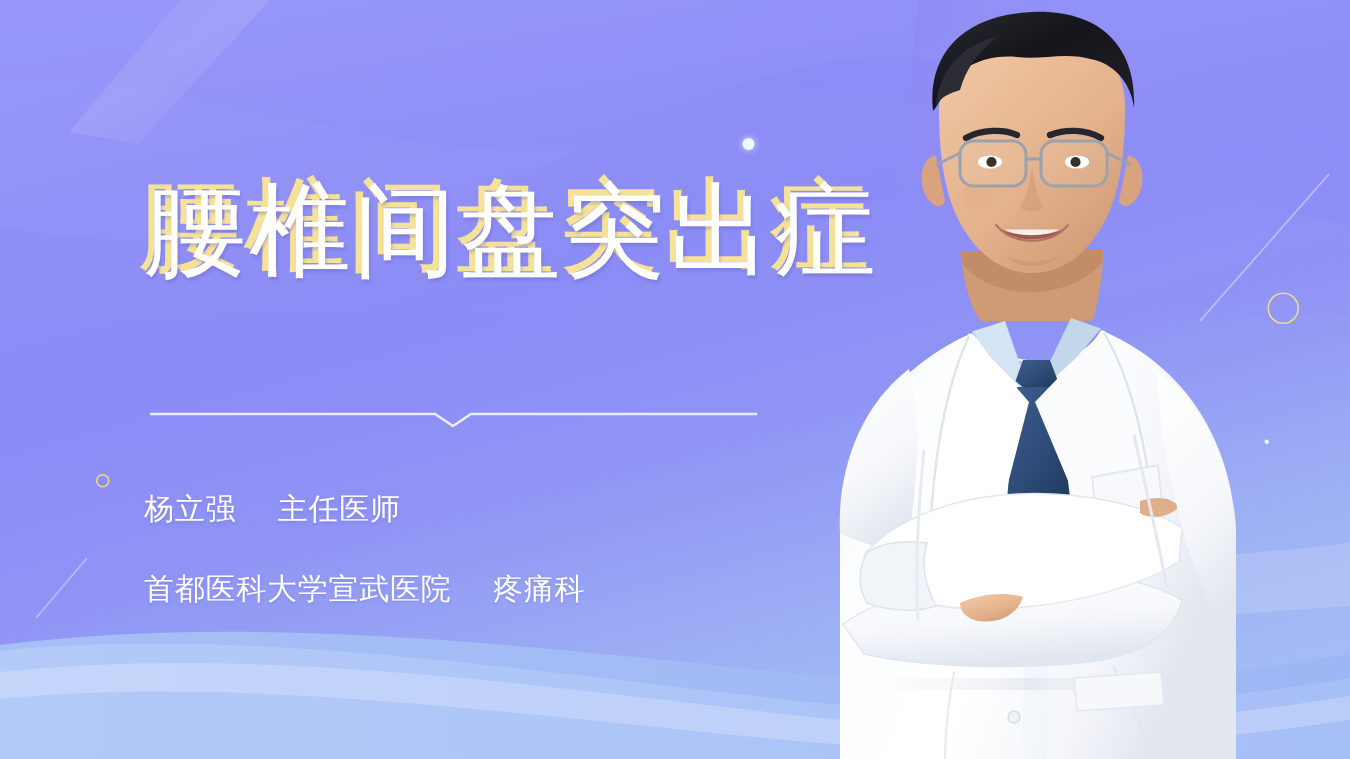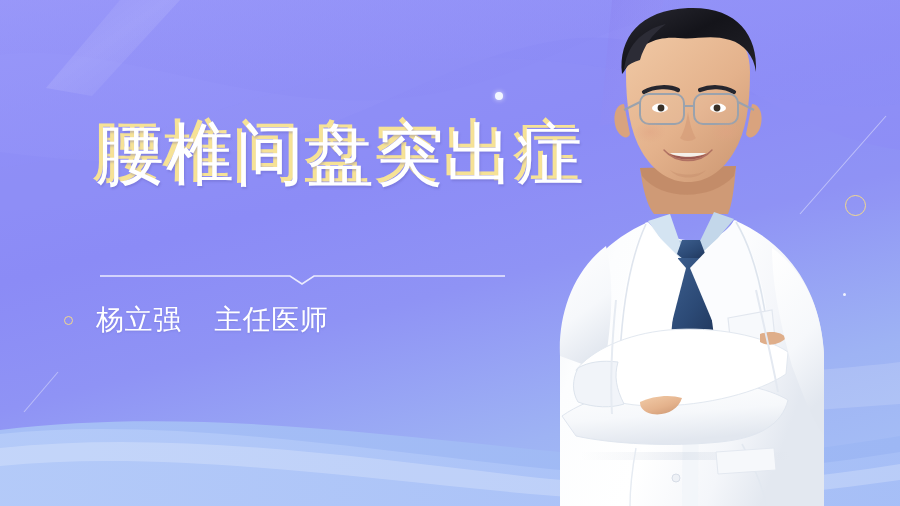--- a/index.html
+++ b/index.html
@@ -123,26 +123,27 @@
     width: 9px;
     height: 9px;
     border-radius: 50%;
     border: 1.7px solid #f3d98c;
     box-sizing: border-box;
   }
   .byline-lines {
     margin-left: 32px;
   }
   .byline-row {
-    font-size: 28px;
+    font-size: 20px;
     line-height: 33px;
     color: #ffffff;
     white-space: nowrap;
     letter-spacing: .5px;
     text-shadow: 0 1px 2px rgba(86,84,170,.25);
+    margin-top: 20px;
   }
   .byline-row .gap { display: inline-block; width: 14px; }
 
   
   .doctor {
     position: absolute;
     left: 520px;
     top: 0;
     width: 380px;
     height: 506px;
@@ -225,20 +226,25 @@
       <path d="M0,4 L190,4 L202,12 L214,4 L405,4" fill="none" stroke="#ffffff" stroke-opacity=".82" stroke-width="1.6" stroke-linejoin="miter"></path>
     </svg>
 
     <div class="byline">
       <div class="byline-bullet"></div>
       <div class="byline-lines">
         <div class="byline-row">
           <span>杨立强</span>
           <span class="gap"></span>
           <span>主任医师</span>
+        </div>
+        <div class="byline-row">
+          <span>首都医科大学宣武医院</span>
+          <span class="gap"></span>
+          <span>疼痛科</span>
         </div>
       </div>
     </div>
   </div>
 
   <div class="doctor">
     <svg width="380" height="506" viewBox="0 0 380 506">
       <defs>
         <linearGradient id="coatG" x1="0" y1="0" x2="1" y2="0.4">
           <stop offset="0%" stop-color="#eef1f6"></stop>

